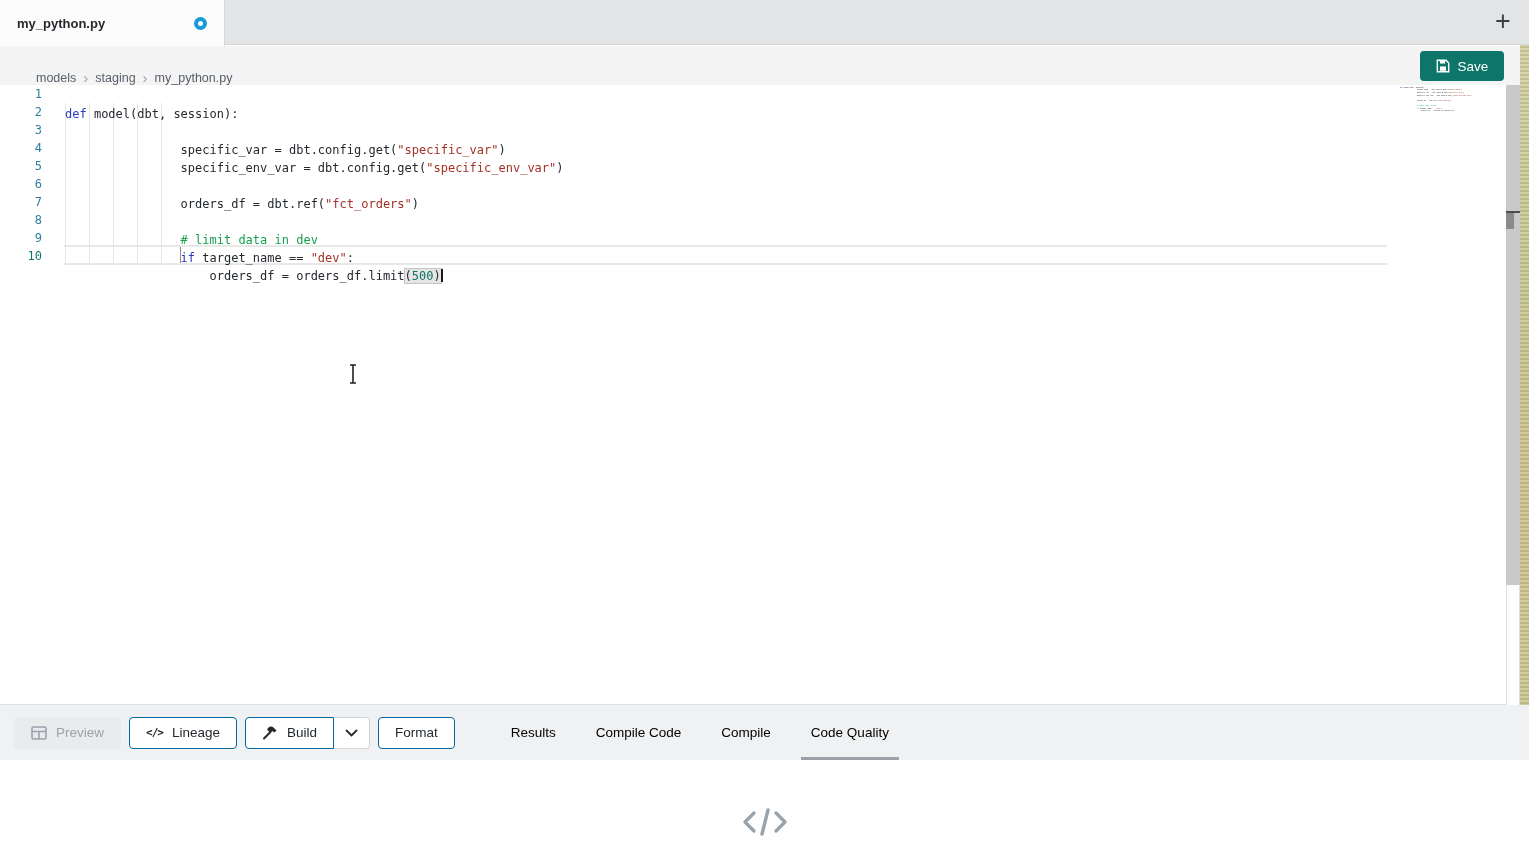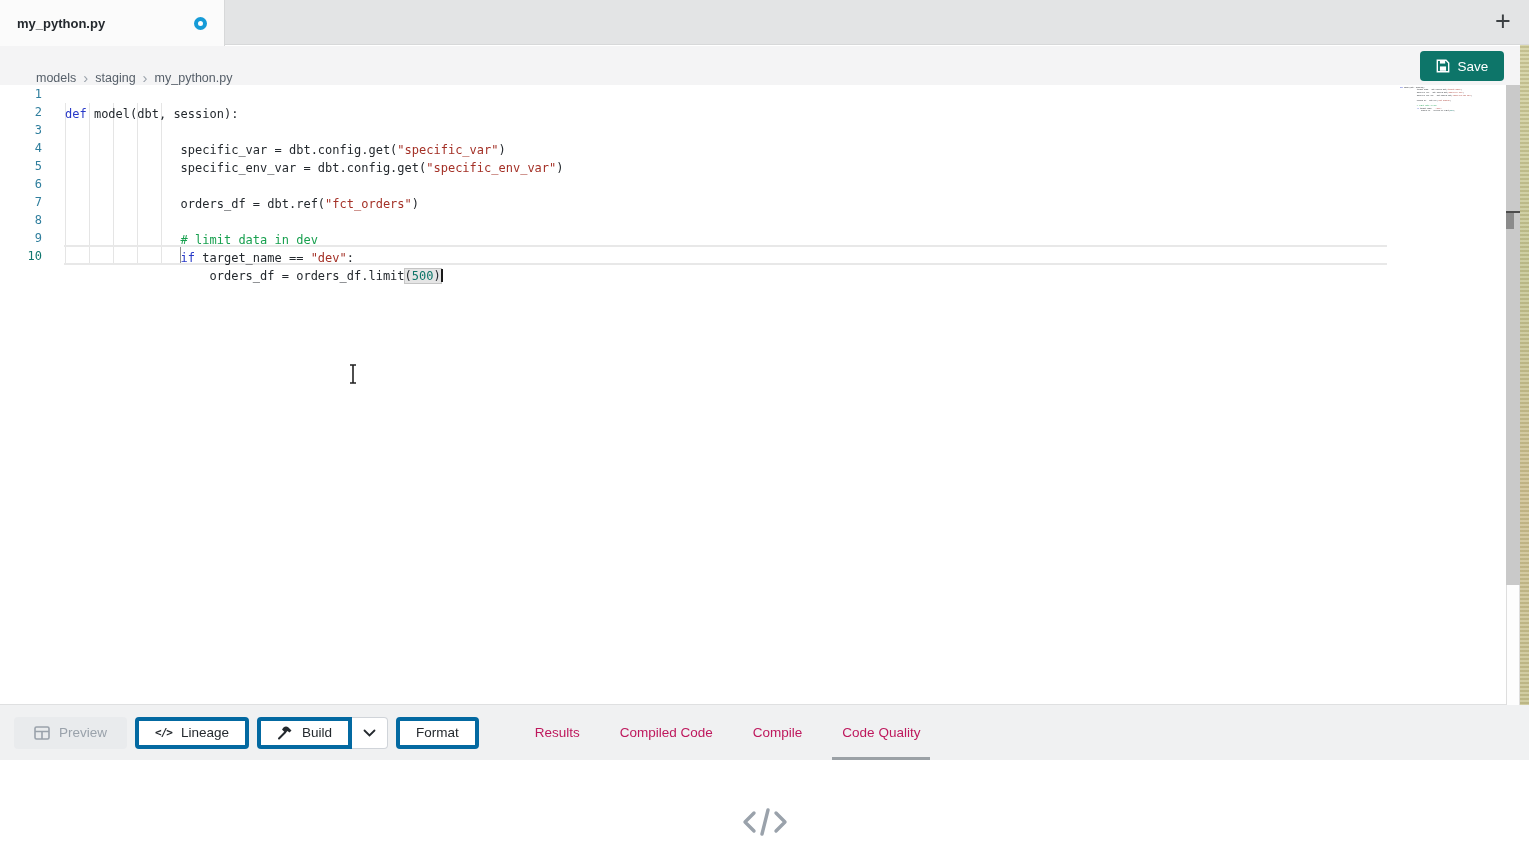--- a/index.html
+++ b/index.html
@@ -71,33 +71,33 @@
 
   
   .edge-strip { position:absolute; right:0; top:45px; width:9px; height:747px;
     background:
       repeating-linear-gradient(0deg, rgba(120,110,60,.18) 0 2px, rgba(255,255,255,.12) 2px 4px),
       linear-gradient(180deg,#d4d1a2 0%, #c6c795 30%, #cfc193 60%, #c9c896 100%); }
 
   
   .toolbar { position:absolute; left:0; top:705px; width:1529px; height:55px;
     background:#f0f1f2; display:flex; align-items:center; padding-left:14px; }
-  .btn { height:32px; border-radius:4px; border:4px solid #0369a1; background:#fff;
+  .btn { height:32px; border-radius:4px; border:1px solid #0369a1; background:#fff;
     display:inline-flex; align-items:center; gap:9px; padding:0 16px;
     font-size:13.5px; color:#24292e; font-family:"Liberation Sans",sans-serif; cursor:pointer; margin-right:8px; }
   .btn.disabled { background:#e9ebed; border-color:#e9ebed; color:#9aa2ab; cursor:default; }
   .split-group { display:inline-flex; margin-right:8px; }
   .split-group .btn { margin-right:0; border-top-right-radius:0; border-bottom-right-radius:0; }
   .split-caret { width:36px; height:32px; background:#fff; border:1px solid #d0d4d9; border-left:none;
     border-top-right-radius:4px; border-bottom-right-radius:4px;
     display:inline-flex; align-items:center; justify-content:center; cursor:pointer; }
   .code-glyph { font-family:"DejaVu Sans Mono",monospace; font-size:11px; font-weight:bold; letter-spacing:-1px; }
   .rtabs { display:flex; margin-left:28px; align-self:stretch; }
   .rtab { position:relative; padding:0 20px; display:flex; align-items:center;
-    font-size:13.5px; color:#be185d; cursor:pointer; }
+    font-size:13.5px; color:#000000; cursor:pointer; }
   .rtab.active::after { content:''; position:absolute; left:10px; right:10px; bottom:0;
     height:3px; background:#9ba1a6; }
 
   
   .bottom-panel { position:absolute; left:0; top:760px; width:1529px; height:95px;
     background:#fff; display:flex; align-items:center; justify-content:center; }
   .empty-icon { margin-top:28px; }
 </style>
 </head>
 <body>
@@ -192,21 +192,21 @@
       </svg>
     </span>
   </span>
 
   <button class="btn">
     <span>Format</span>
   </button>
 
   <div class="rtabs">
     <div class="rtab">Results</div>
-    <div class="rtab">Compiled Code</div>
+    <div class="rtab">Compile Code</div>
     <div class="rtab">Compile</div>
     <div class="rtab active">Code Quality</div>
   </div>
 </div>
 
 <div class="bottom-panel">
   <svg class="empty-icon" width="46" height="30" viewBox="0 0 46 30">
     <path d="M12 6 L3 15 L12 24" fill="none" stroke="#9aa2ab" stroke-width="3.4" stroke-linecap="round" stroke-linejoin="round"></path>
     <path d="M34 6 L43 15 L34 24" fill="none" stroke="#9aa2ab" stroke-width="3.4" stroke-linecap="round" stroke-linejoin="round"></path>
     <path d="M26 3 L20 27" stroke="#9aa2ab" stroke-width="3.4" stroke-linecap="round"></path>

